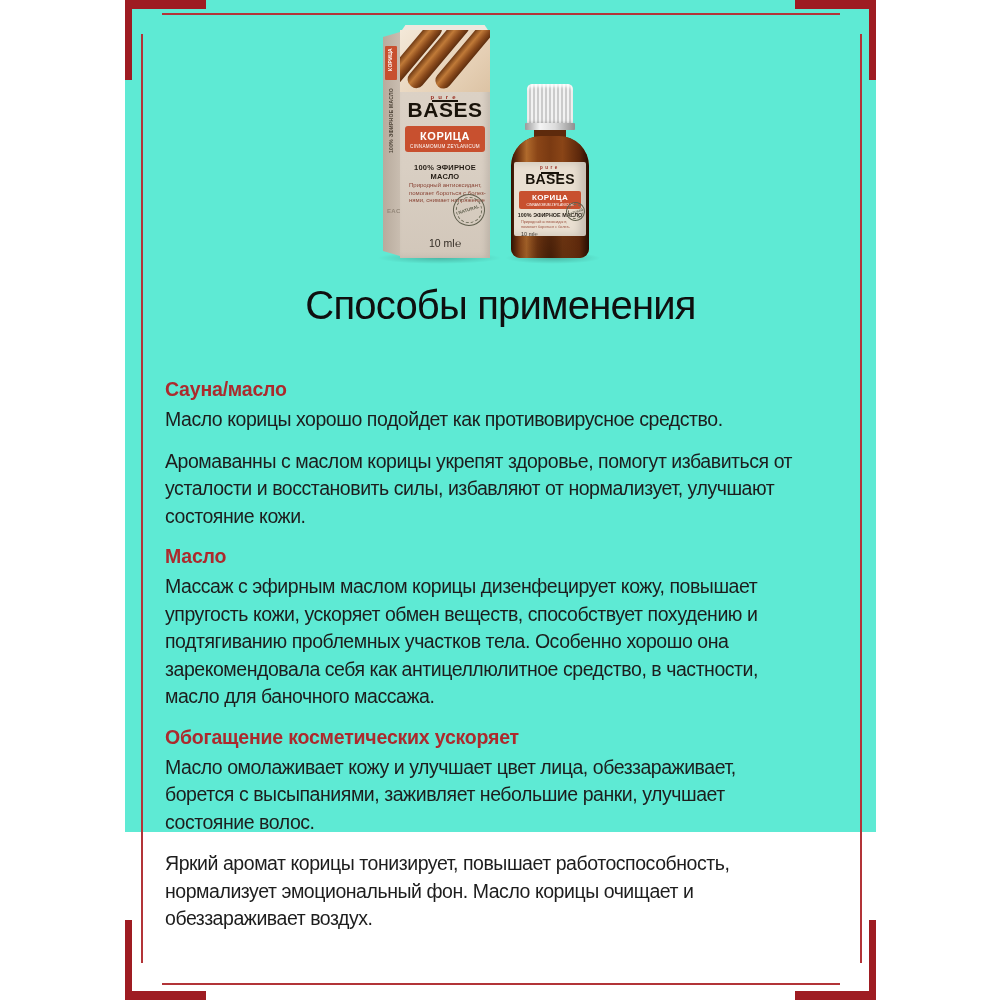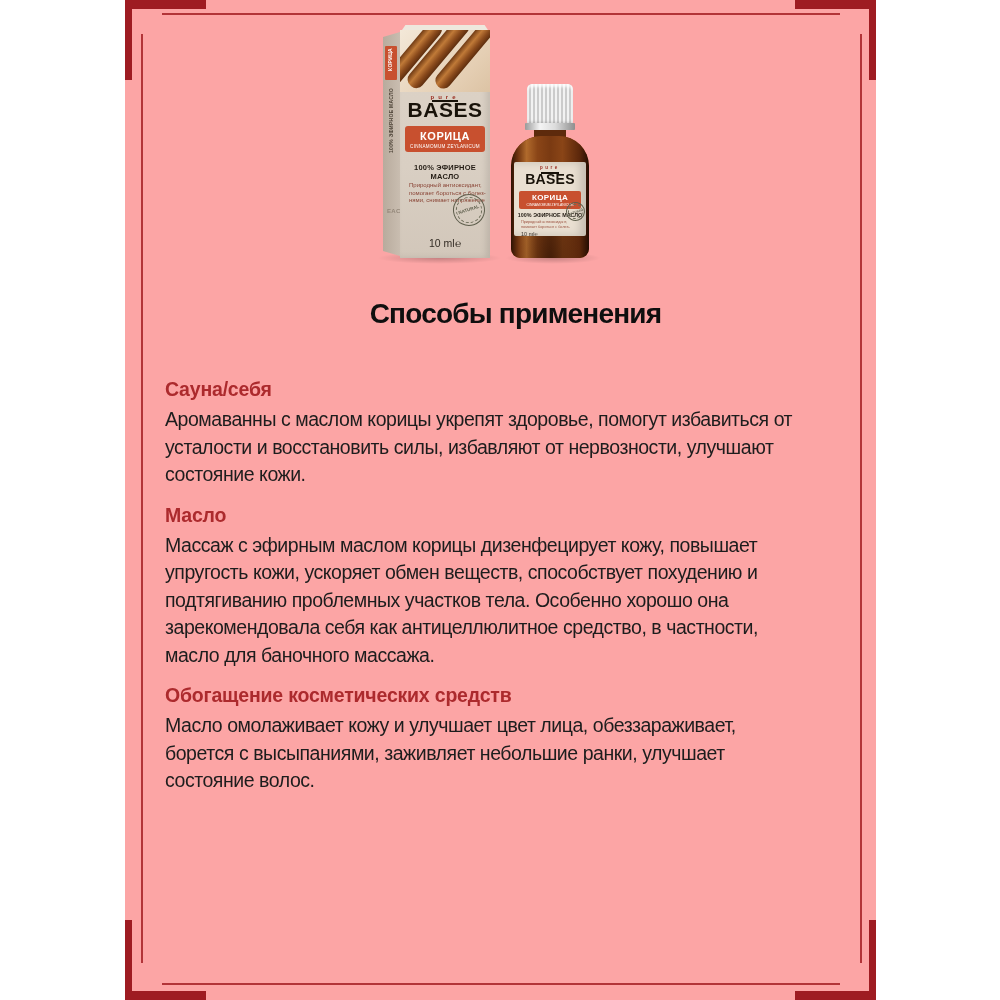--- a/index.html
+++ b/index.html
@@ -1,19 +1,19 @@
 <!DOCTYPE html>
 <html><head>
 <meta charset="utf-8">
 <style>
   html,body{margin:0;padding:0;}
   body{width:1000px;height:1000px;background:#ffffff;overflow:hidden;
        font-family:"Liberation Sans",sans-serif;}
   .page{position:relative;width:1000px;height:1000px;background:#ffffff;}
-  .card{position:absolute;left:125px;top:0;width:751px;height:1000px;background:#fca5a5;}
+  .card{position:absolute;left:125px;top:0;width:751px;height:832px;background:#5eead4;}
 
   
   .corner{position:absolute;background:#9e1c22;}
   .c-tl-h{left:0;top:0;width:81px;height:9px;}
   .c-tl-v{left:0;top:0;width:7px;height:80px;}
   .c-tr-h{left:670px;top:0;width:81px;height:9px;}
   .c-tr-v{left:744px;top:0;width:7px;height:80px;}
   .c-bl-h{left:0;top:991px;width:81px;height:9px;}
   .c-bl-v{left:0;top:920px;width:7px;height:80px;}
   .c-br-h{left:670px;top:991px;width:81px;height:9px;}
@@ -97,22 +97,22 @@
   .blabel .bases-wrap{line-height:13px;}
   .blabel .macron{width:18px;height:1.5px;}
   .b-oil-label{margin:3px auto 0;width:62px;background:#c8502f;border-radius:2px;color:#fff;padding:2px 0 2px;}
   .b-oil-name{font-size:8px;font-weight:bold;letter-spacing:.4px;}
   .b-oil-latin{font-size:3.4px;margin-top:1px;}
   .b-oil-type{font-size:5.4px;font-weight:bold;color:#241d15;margin-top:3px;}
   .b-desc{font-size:3.8px;line-height:4.6px;color:#9c5240;margin-top:2px;text-align:left;padding-left:7px;}
   .b-volume{font-size:5.5px;color:#3a332c;margin-top:2px;text-align:left;padding-left:7px;}
 
   
-  .title{position:absolute;left:0;top:283px;width:100%;margin:15px;text-align:center;
-         font-size:28px;font-weight:bold;color:#0f0f0f;letter-spacing:-.8px;}
+  .title{position:absolute;left:0;top:283px;width:100%;margin:0;text-align:center;
+         font-size:40px;font-weight:normal;color:#0f0f0f;letter-spacing:-.8px;}
   .sections{position:absolute;left:40px;top:377px;width:700px;}
   .sections h2{margin:0 0 4px;font-size:19.5px;line-height:25px;font-weight:bold;
                color:#ac2a2d;letter-spacing:-.2px;}
   .sections p{margin:0 0 14px;font-size:19.5px;line-height:27.5px;color:#1d1d1d;
               letter-spacing:-.45px;white-space:pre;}
 </style>
 </head>
 <body>
 
 <div class="page">
@@ -194,39 +194,43 @@
             </div>
           </div>
         </div>
       </div>
     </div>
 
     <h1 class="title">Способы применения</h1>
 
     <div class="sections">
       <section>
-        <h2>Сауна/себя</h2>
+        <h2>Сауна/масло</h2>
+        <p>Масло корицы хорошо подойдет как противовирусное средство.</p>
       </section>
       <section>
         <p>Аромаванны с маслом корицы укрепят здоровье, помогут избавиться от
-усталости и восстановить силы, избавляют от нервозности, улучшают
+усталости и восстановить силы, избавляют от нормализует, улучшают
 состояние кожи.</p>
       </section>
       <section>
         <h2>Масло</h2>
         <p>Массаж с эфирным маслом корицы дизенфецирует кожу, повышает
 упругость кожи, ускоряет обмен веществ, способствует похудению и
 подтягиванию проблемных участков тела. Особенно хорошо она
 зарекомендовала себя как антицеллюлитное средство, в частности,
 масло для баночного массажа.</p>
       </section>
       <section>
-        <h2>Обогащение косметических средств</h2>
+        <h2>Обогащение косметических ускоряет</h2>
         <p>Масло омолаживает кожу и улучшает цвет лица, обеззараживает,
 борется с высыпаниями, заживляет небольшие ранки, улучшает
 состояние волос.</p>
       </section>
       <section>
+        <p>Яркий аромат корицы тонизирует, повышает работоспособность,
+нормализует эмоциональный фон. Масло корицы очищает и
+обеззараживает воздух.</p>
       </section>
     </div>
 
   </div>
 </div>
 
 </body></html>

